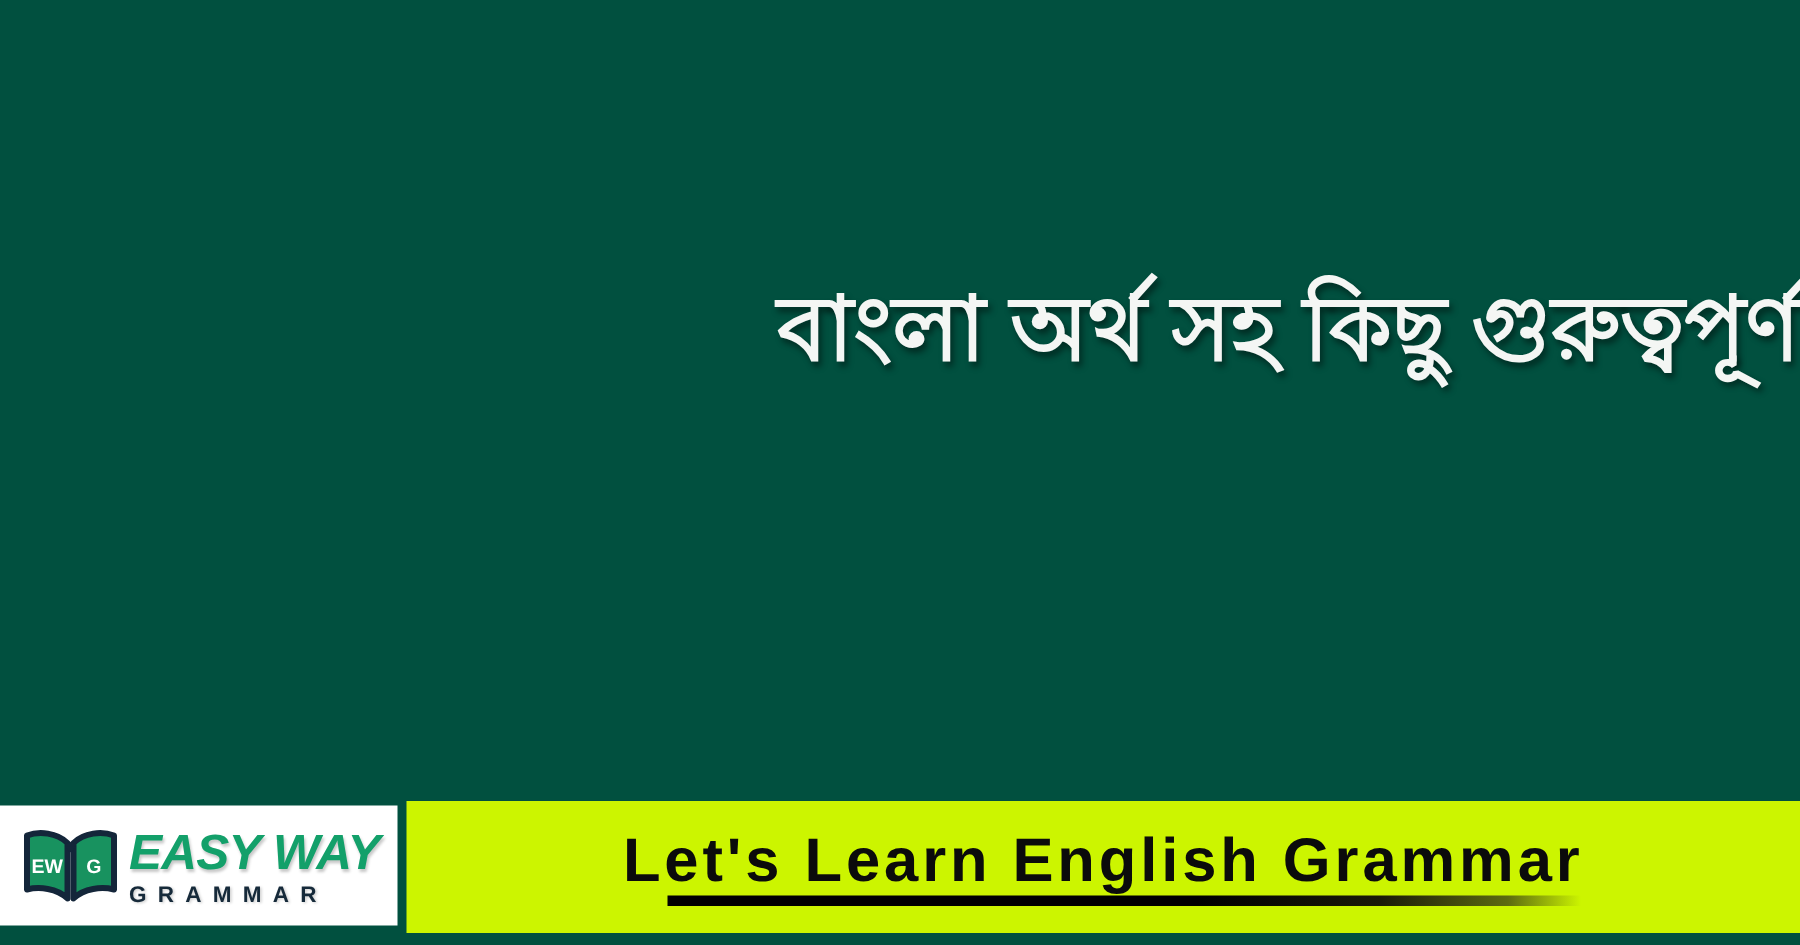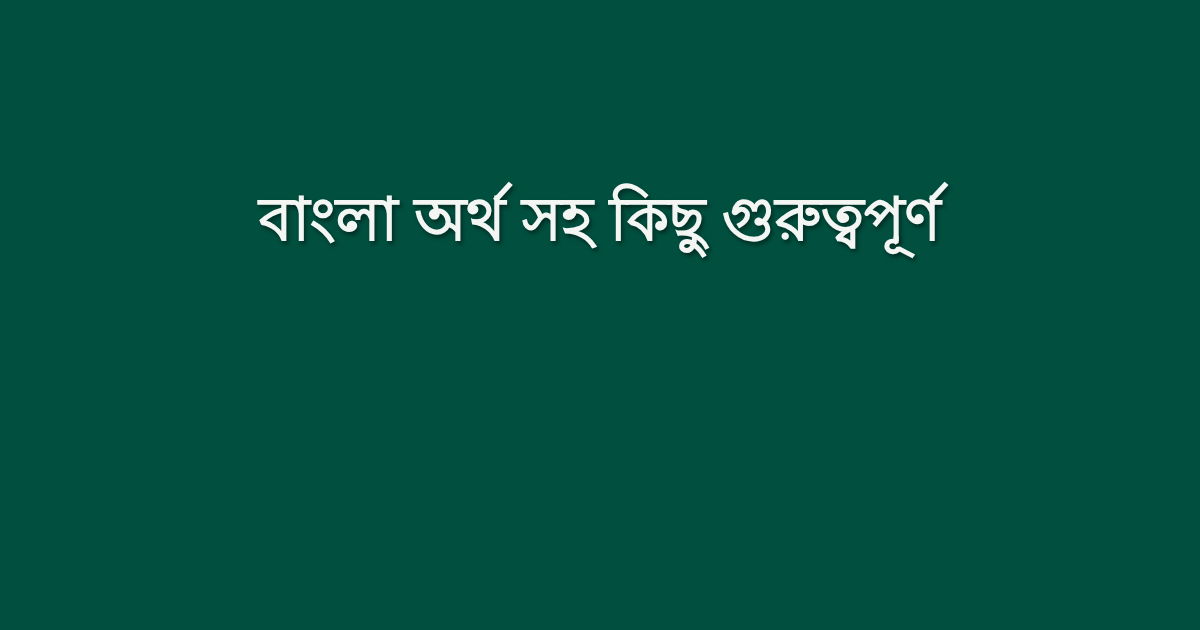--- a/index.html
+++ b/index.html
@@ -20,21 +20,21 @@
     background: #01503f;
     overflow: hidden;
   }
 
   
   #title-block {
     position: absolute;
     left: 0;
     top: 188px;
     width: 1200px;
-    text-align: center;
+    text-align: right;
   }
   .title-line {
     color: #f4f6f4;
     font-weight: bold;
     line-height: 1.08;
     text-shadow: 2px 3px 4px rgba(0, 0, 0, 0.45);
     white-space: nowrap;
   }
   #title-bn {
     font-family: "Liberation Sans", "DejaVu Sans", sans-serif;
@@ -134,13 +134,42 @@
 </style>
 </head>
 <body>
 
 <div id="poster">
 
   <div id="title-block">
     <div class="title-line" id="title-bn">বাংলা অর্থ সহ কিছু গুরুত্বপূর্ণ</div>
   </div>
 
+  <div id="footer">
+
+    <div id="logo-panel">
+
+      <svg id="logo-mark" viewBox="0 0 66 60">
+
+        <path d="M4 10 C12 7 24 8 31 15 L31 52 C24 45 12 44 4 46 Z" fill="#18925f" stroke="#14263a" stroke-width="4" stroke-linejoin="round"></path>
+
+        <path d="M62 10 C54 7 42 8 35 15 L35 52 C42 45 54 44 62 46 Z" fill="#18925f" stroke="#14263a" stroke-width="4" stroke-linejoin="round"></path>
+
+        <path d="M31 15 L33 19 L35 15" fill="none" stroke="#14263a" stroke-width="4" stroke-linejoin="round"></path>
+        <text x="17.5" y="35" fill="#ffffff" font-size="13" font-weight="bold" text-anchor="middle" font-family="Liberation Sans, sans-serif">EW</text>
+        <text x="48.5" y="35" fill="#ffffff" font-size="13" font-weight="bold" text-anchor="middle" font-family="Liberation Sans, sans-serif">G</text>
+      </svg>
+
+      <div id="logo-wordmark">
+        <div id="logo-easyway">EASY WAY</div>
+        <div id="logo-grammar">GRAMMAR</div>
+      </div>
+    </div>
+
+    <div id="banner">
+      <div id="banner-inner">
+        <div id="banner-text">Let's Learn English Grammar</div>
+        <div id="banner-underline"></div>
+      </div>
+    </div>
+
+  </div>
 </div>
 
 </body></html>

